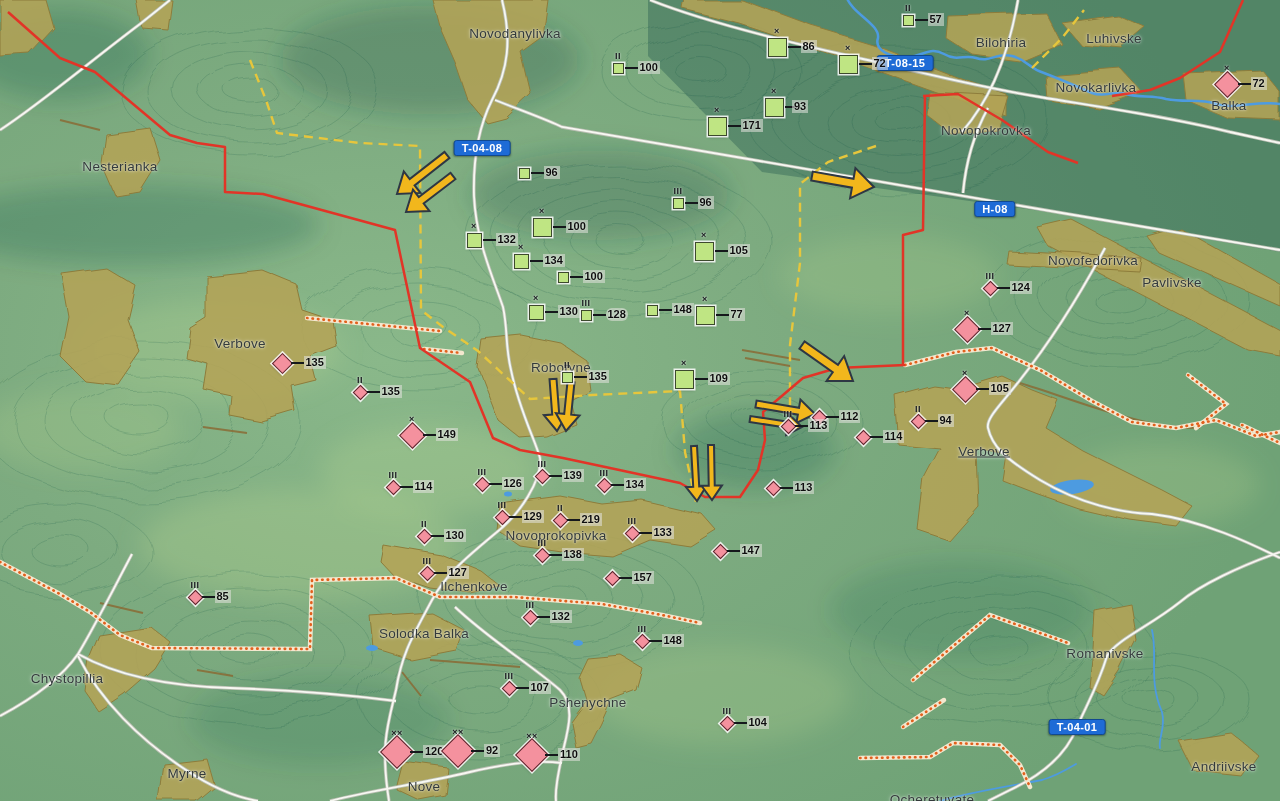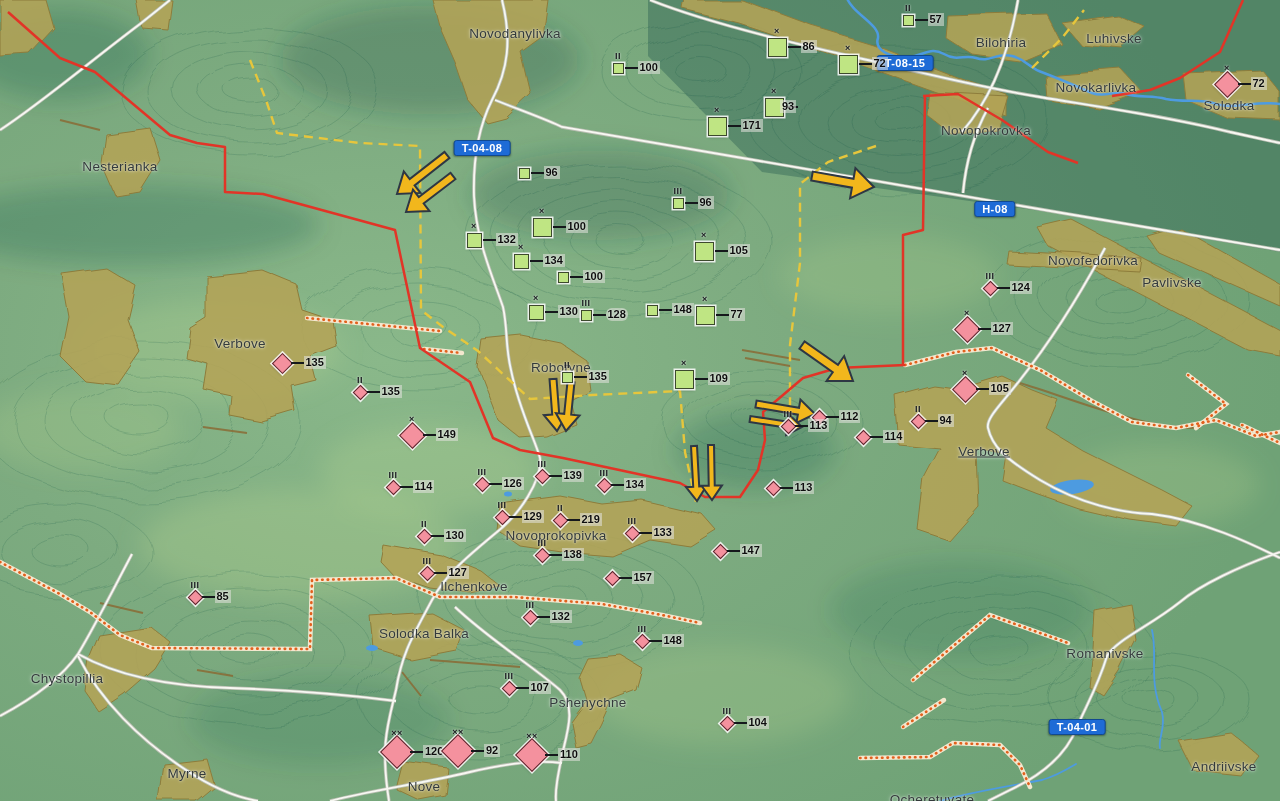--- a/index.html
+++ b/index.html
@@ -273,21 +273,21 @@
         <polygon points="691.0044528762072,446.1633934794796 693.2201641747051,486.78476728527403 686.0308510776023,487.17691163602507 697,501 706.4005715193936,486.06583597556374 699.2112584222907,486.4579803263148 696.9955471237928,445.8366065205204" fill="#f2b71c" stroke="#2e3744" stroke-width="2"></polygon>
         <polygon points="708.00049574486,445.05453644100254 708.7387208280478,485.6569160163307 701.5399106157118,485.7878034747368 712,500 721.9365395506637,485.4169556759195 714.7377293383278,485.5478431343256 713.99950425514,444.94546355899746" fill="#f2b71c" stroke="#2e3744" stroke-width="2"></polygon>
       </g>
   </svg>
 
   <div class="layer" id="labels">
       <div class="place" style="left: 515px; top: 33px;">Novodanylivka</div>
       <div class="place" style="left: 1001px; top: 42px;">Bilohiria</div>
       <div class="place" style="left: 1114px; top: 38px;">Luhivske</div>
       <div class="place" style="left: 1096px; top: 87px;">Novokarlivka</div>
-      <div class="place" style="left: 1229px; top: 105px;">Solodka</div>
+      <div class="place" style="left: 1229px; top: 105px;">Balka</div>
       <div class="place" style="left: 986px; top: 130px;">Novopokrovka</div>
       <div class="place" style="left: 120px; top: 166px;">Nesterianka</div>
       <div class="place" style="left: 1093px; top: 260px;">Novofedorivka</div>
       <div class="place" style="left: 1172px; top: 282px;">Pavlivske</div>
       <div class="place" style="left: 240px; top: 343px;">Verbove</div>
       <div class="place" style="left: 538px; top: 367px; margin-left: 23px;">Robotyne</div>
       <div class="place" style="left: 984px; top: 451px; text-decoration: underline;">Verbove</div>
       <div class="place" style="left: 556px; top: 535px;">Novoprokopivka</div>
       <div class="place" style="left: 474px; top: 586px;">Ilchenkove</div>
       <div class="place" style="left: 424px; top: 633px;">Solodka Balka</div>
@@ -325,21 +325,21 @@
       <div class="unit friendly" style="left: 618px; top: 68px;">
         <div class="shape" style="width: 11px; height: 11px; left: -5.5px; top: -5.5px;"></div>
         <div class="ech" style="top: -16.5px;">II</div>
         <div class="leader" style="left: 6.5px; width: 13px;"></div>
         <div class="ulabel" style="left: 19.5px;">100</div>
       </div>
       <div class="unit friendly" style="left: 774px; top: 107px;">
         <div class="shape" style="width: 19px; height: 19px; left: -9.5px; top: -9.5px;"></div>
         <div class="ech" style="top: -20.5px;">×</div>
         <div class="leader" style="left: 10.5px; width: 13px;"></div>
-        <div class="ulabel" style="left: 6px; text-align: right;">93</div>
+        <div class="ulabel" style="left: 18px; text-align: right;">93</div>
       </div>
       <div class="unit friendly" style="left: 717px; top: 126px;">
         <div class="shape" style="width: 19px; height: 19px; left: -9.5px; top: -9.5px;"></div>
         <div class="ech" style="top: -20.5px;">×</div>
         <div class="leader" style="left: 10.5px; width: 13px;"></div>
         <div class="ulabel" style="left: 23.5px;">171</div>
       </div>
       <div class="unit friendly" style="left: 524px; top: 173px;">
         <div class="shape" style="width: 11px; height: 11px; left: -5.5px; top: -5.5px;"></div>
         <div class="leader" style="left: 6.5px; width: 13px;"></div>

